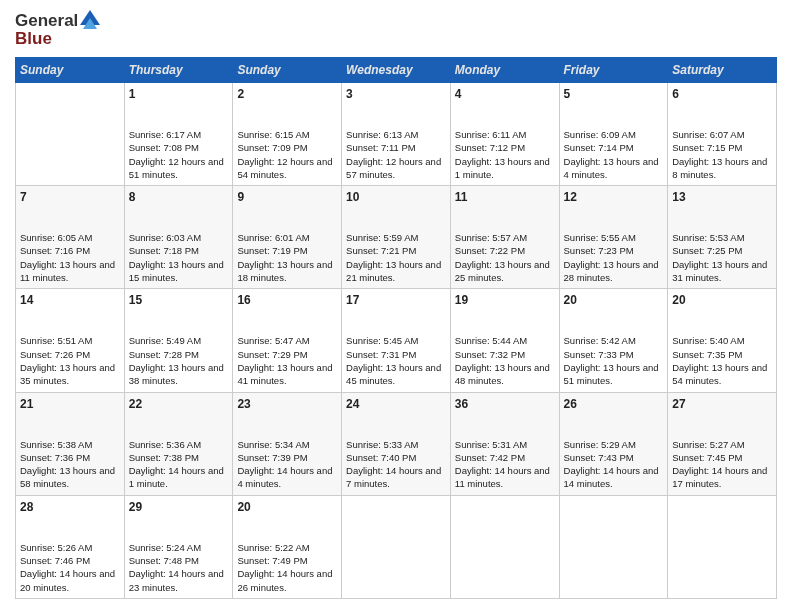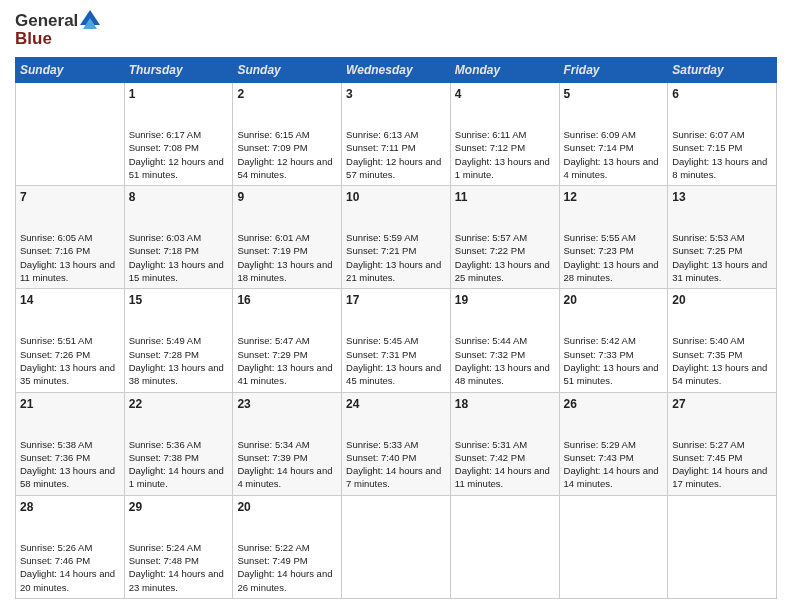--- a/index.html
+++ b/index.html
@@ -220,21 +220,21 @@
           </td>
           <td>
             <span class="cell-date">23</span>
             <div class="cell-info">Sunrise: 5:34 AM<br>Sunset: 7:39 PM<br>Daylight: 14 hours and 4 minutes.</div>
           </td>
           <td>
             <span class="cell-date">24</span>
             <div class="cell-info">Sunrise: 5:33 AM<br>Sunset: 7:40 PM<br>Daylight: 14 hours and 7 minutes.</div>
           </td>
           <td>
-            <span class="cell-date">18</span>
+            <span class="cell-date">36</span>
             <div class="cell-info">Sunrise: 5:31 AM<br>Sunset: 7:42 PM<br>Daylight: 14 hours and 11 minutes.</div>
           </td>
           <td>
             <span class="cell-date">26</span>
             <div class="cell-info">Sunrise: 5:29 AM<br>Sunset: 7:43 PM<br>Daylight: 14 hours and 14 minutes.</div>
           </td>
           <td>
             <span class="cell-date">27</span>
             <div class="cell-info">Sunrise: 5:27 AM<br>Sunset: 7:45 PM<br>Daylight: 14 hours and 17 minutes.</div>
           </td>

